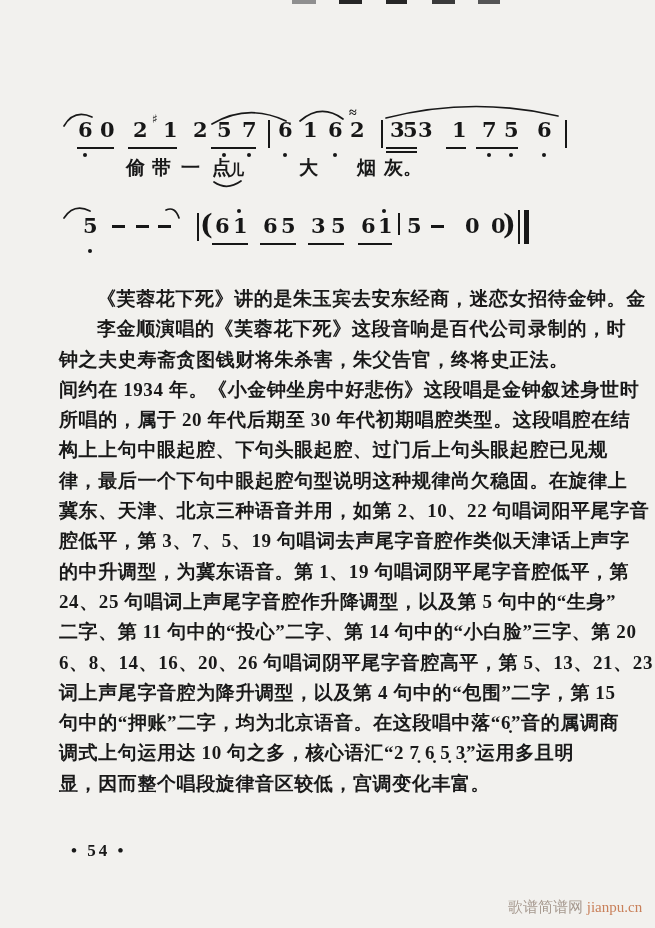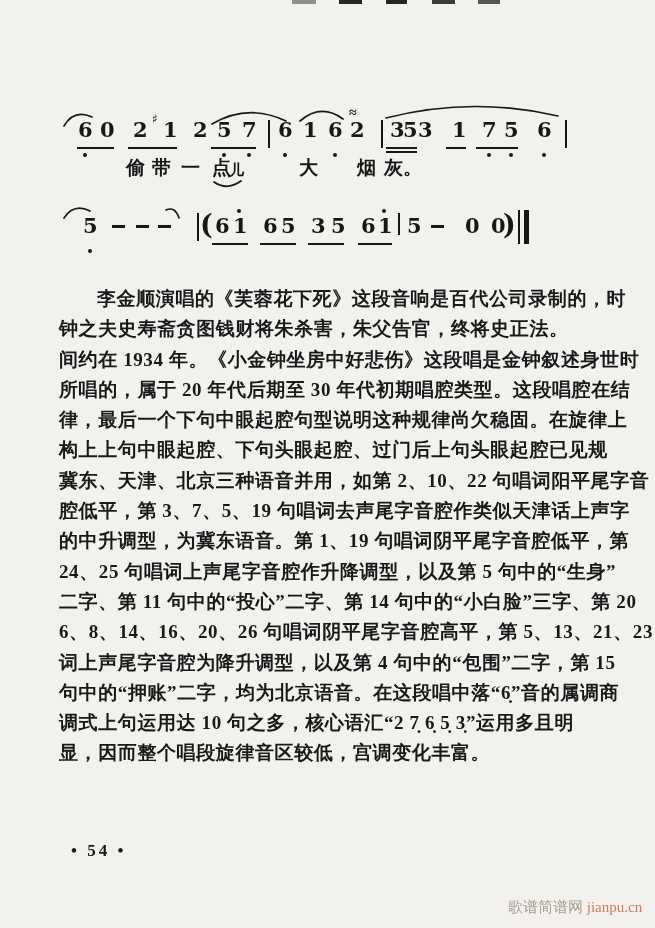--- a/index.html
+++ b/index.html
@@ -136,26 +136,27 @@
       <div class="lyric" style="left: 181px; top: 158px;">一</div>
       <div class="lyric" style="left: 212px; top: 158px;">点</div>
       <div class="lyric small" style="left: 229px; top: 163px;">儿</div>
       <div class="lyric" style="left: 299px; top: 158px;">大</div>
       <div class="lyric" style="left: 357px; top: 158px;">烟</div>
       <div class="lyric" style="left: 384px; top: 158px;">灰</div>
       <div class="lyric" style="left: 403px; top: 158px;">。</div>
     </div>
 
   <div class="bodytext">
+    <div class="tline indent">《芙蓉花下死》讲的是朱玉宾去安东经商，迷恋女招待金钟。金</div>
     <div class="tline indent">李金顺演唱的《芙蓉花下死》这段音响是百代公司录制的，时</div>
     <div class="tline">钟之夫史寿斋贪图钱财将朱杀害，朱父告官，终将史正法。</div>
     <div class="tline">间约在 1934 年。《小金钟坐房中好悲伤》这段唱是金钟叙述身世时</div>
     <div class="tline">所唱的，属于 20 年代后期至 30 年代初期唱腔类型。这段唱腔在结</div>
+    <div class="tline">构上上句中眼起腔、下句头眼起腔、过门后上句头眼起腔已见规</div>
     <div class="tline">律，最后一个下句中眼起腔句型说明这种规律尚欠稳固。在旋律上</div>
-    <div class="tline">构上上句中眼起腔、下句头眼起腔、过门后上句头眼起腔已见规</div>
     <div class="tline">冀东、天津、北京三种语音并用，如第 2、10、22 句唱词阳平尾字音</div>
     <div class="tline">腔低平，第 3、7、5、19 句唱词去声尾字音腔作类似天津话上声字</div>
     <div class="tline">的中升调型，为冀东语音。第 1、19 句唱词阴平尾字音腔低平，第</div>
     <div class="tline">24、25 句唱词上声尾字音腔作升降调型，以及第 5 句中的“生身”</div>
     <div class="tline">二字、第 11 句中的“投心”二字、第 14 句中的“小白脸”三字、第 20</div>
     <div class="tline">6、8、14、16、20、26 句唱词阴平尾字音腔高平，第 5、13、21、23 句唱</div>
     <div class="tline">词上声尾字音腔为降升调型，以及第 4 句中的“包围”二字，第 15</div>
     <div class="tline">句中的“押账”二字，均为北京语音。在这段唱中落“6̣”音的属调商</div>
     <div class="tline">调式上句运用达 10 句之多，核心语汇“2 7̣ 6̣ 5̣ 3̣”运用多且明</div>
     <div class="tline">显，因而整个唱段旋律音区较低，宫调变化丰富。</div>

